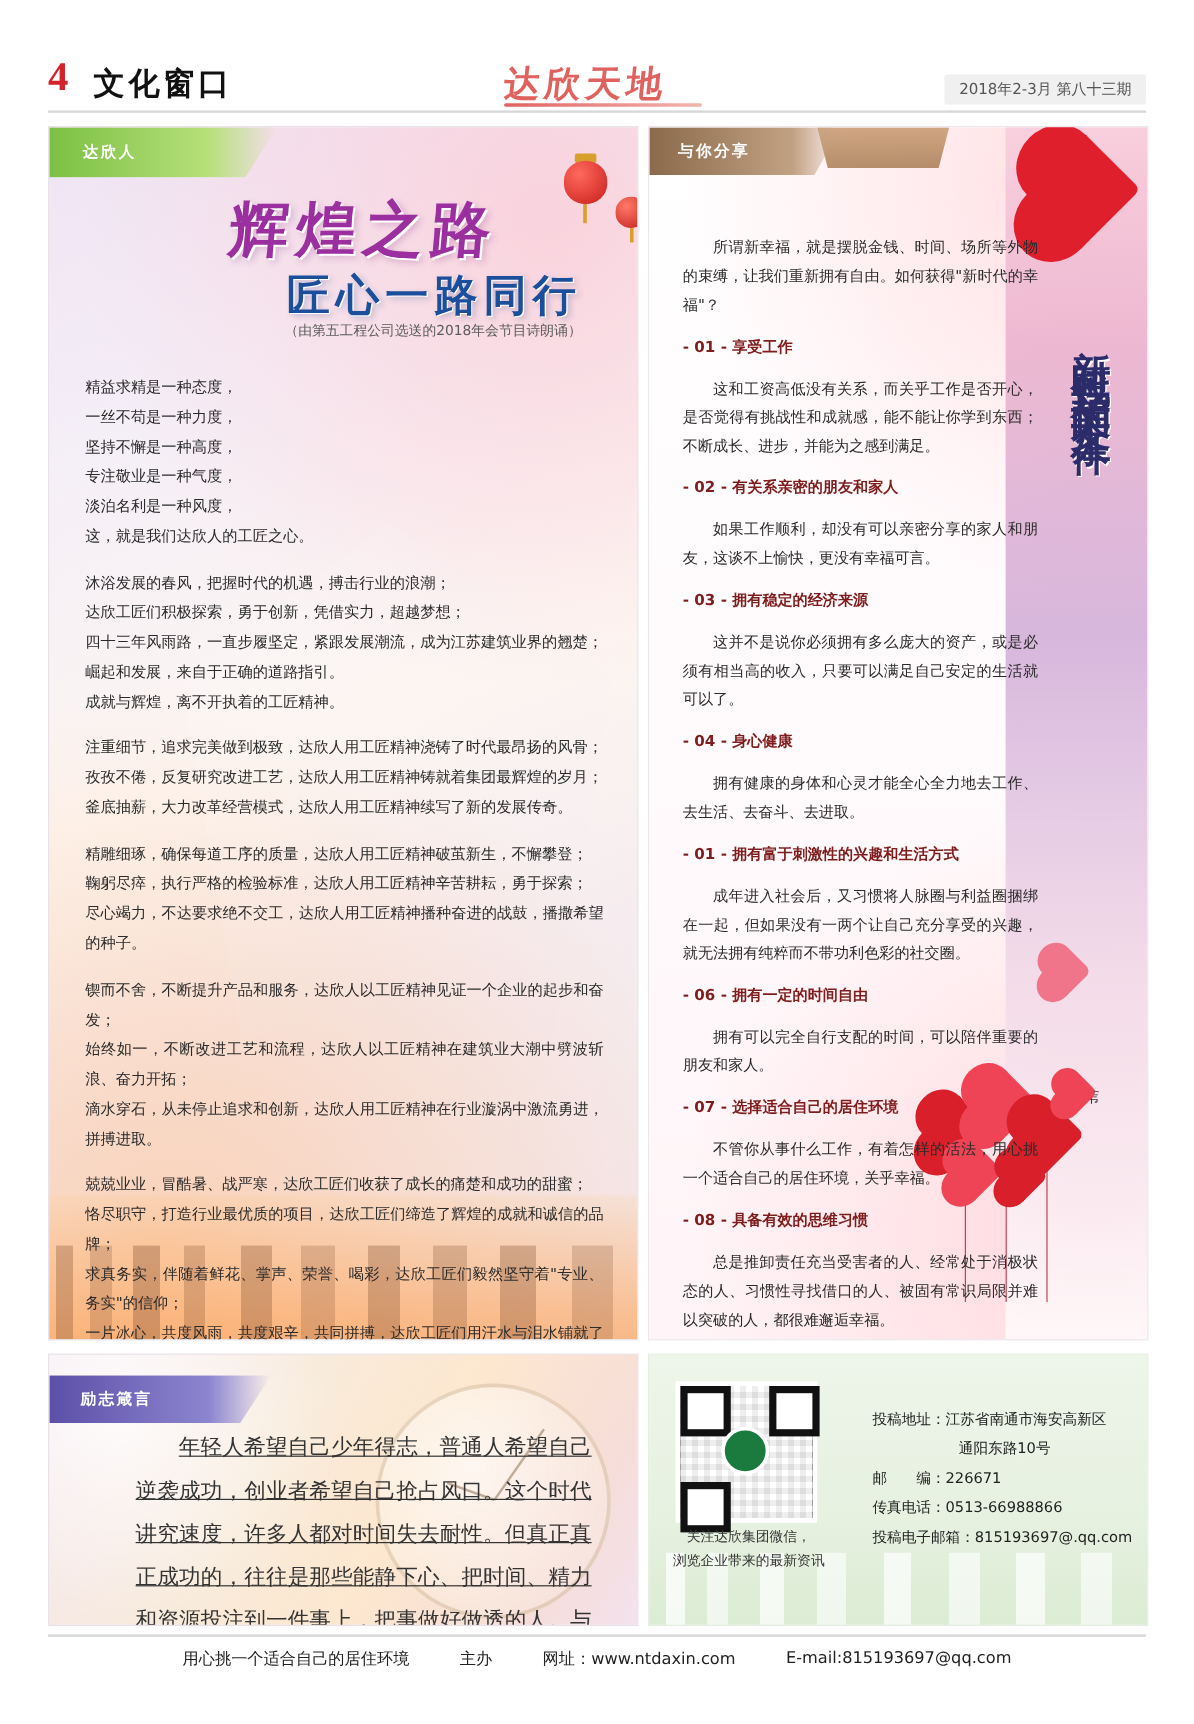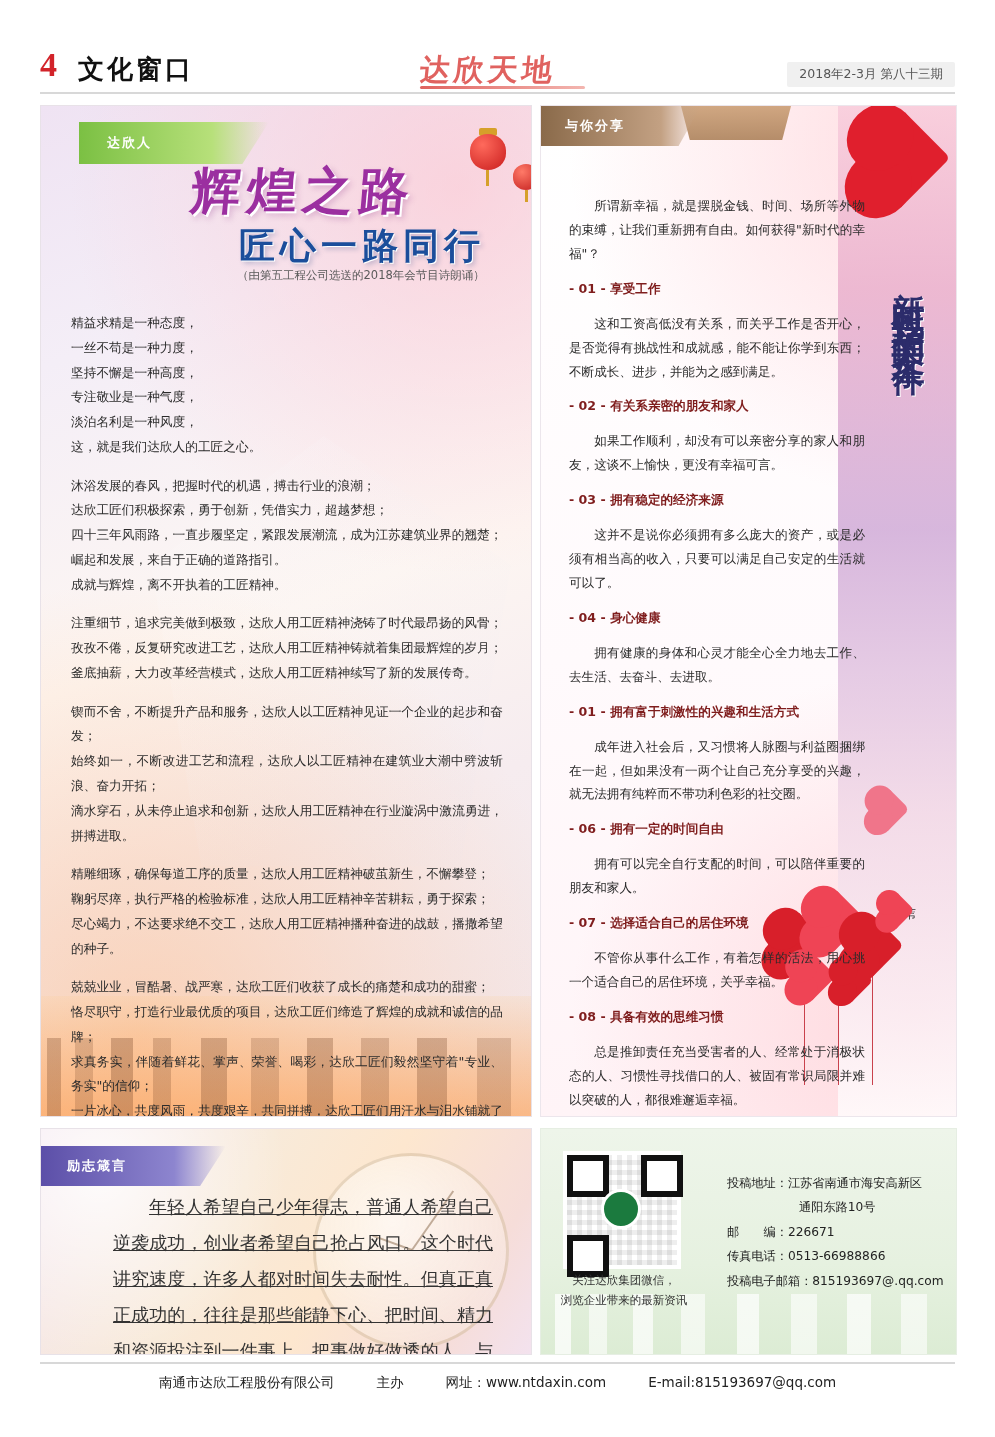--- a/index.html
+++ b/index.html
@@ -72,24 +72,23 @@
     background:
       linear-gradient(90deg,transparent 0 6px,rgba(120,70,40,.30) 6px 20px,transparent 20px 34px,
       rgba(120,70,40,.22) 34px 52px,transparent 52px 70px,rgba(120,70,40,.32) 70px 92px,
       transparent 92px 112px,rgba(120,70,40,.25) 112px 130px,transparent 130px 160px,
       rgba(120,70,40,.30) 160px 186px,transparent 186px 210px,rgba(120,70,40,.22) 210px 238px,
       transparent 238px 266px,rgba(120,70,40,.30) 266px 292px,transparent 292px 320px,
       rgba(120,70,40,.25) 320px 348px,transparent 348px 376px,rgba(120,70,40,.30) 376px 406px,
       transparent 406px 436px,rgba(120,70,40,.22) 436px 470px,transparent 470px);
   }
   .tag-lefttop{
-    position:absolute;left:0;top:16px;width:190px;height:42px;
+    position:absolute;left:0;top:0;width:190px;height:42px;
     background:linear-gradient(90deg,#7bc043,#b7e07a 70%,rgba(183,224,122,0));
     clip-path:polygon(0 0,100% 0,86% 100%,0 100%);
-    margin-left:38px;
   }
   .tag-lefttop span{
     position:absolute;left:28px;top:12px;color:#fff;font-size:13px;font-weight:bold;letter-spacing:2px;
   }
   .lantern{
     position:absolute;left:425px;top:18px;width:44px;height:56px;
   }
   .lantern .bulb{
     position:absolute;left:4px;top:10px;width:36px;height:36px;border-radius:50%/46%;
     background:radial-gradient(circle at 35% 30%,#ff6a5c,#c91d1d);
@@ -334,26 +333,26 @@
 淡泊名利是一种风度，
 这，就是我们达欣人的工匠之心。</p>
     <p style="white-space:pre-line">沐浴发展的春风，把握时代的机遇，搏击行业的浪潮；
 达欣工匠们积极探索，勇于创新，凭借实力，超越梦想；
 四十三年风雨路，一直步履坚定，紧跟发展潮流，成为江苏建筑业界的翘楚；
 崛起和发展，来自于正确的道路指引。
 成就与辉煌，离不开执着的工匠精神。</p>
     <p style="white-space:pre-line">注重细节，追求完美做到极致，达欣人用工匠精神浇铸了时代最昂扬的风骨；
 孜孜不倦，反复研究改进工艺，达欣人用工匠精神铸就着集团最辉煌的岁月；
 釜底抽薪，大力改革经营模式，达欣人用工匠精神续写了新的发展传奇。</p>
+    <p style="white-space:pre-line">精雕细琢，确保每道工序的质量，达欣人用工匠精神破茧新生，不懈攀登；
+鞠躬尽瘁，执行严格的检验标准，达欣人用工匠精神辛苦耕耘，勇于探索；
+尽心竭力，不达要求绝不交工，达欣人用工匠精神播种奋进的战鼓，播撒希望的种子。</p>
     <p style="white-space:pre-line">锲而不舍，不断提升产品和服务，达欣人以工匠精神见证一个企业的起步和奋发；
 始终如一，不断改进工艺和流程，达欣人以工匠精神在建筑业大潮中劈波斩浪、奋力开拓；
 滴水穿石，从未停止追求和创新，达欣人用工匠精神在行业漩涡中激流勇进，拼搏进取。</p>
-    <p style="white-space:pre-line">精雕细琢，确保每道工序的质量，达欣人用工匠精神破茧新生，不懈攀登；
-鞠躬尽瘁，执行严格的检验标准，达欣人用工匠精神辛苦耕耘，勇于探索；
-尽心竭力，不达要求绝不交工，达欣人用工匠精神播种奋进的战鼓，播撒希望的种子。</p>
     <p style="white-space:pre-line">兢兢业业，冒酷暑、战严寒，达欣工匠们收获了成长的痛楚和成功的甜蜜；
 恪尽职守，打造行业最优质的项目，达欣工匠们缔造了辉煌的成就和诚信的品牌；
 求真务实，伴随着鲜花、掌声、荣誉、喝彩，达欣工匠们毅然坚守着"专业、务实"的信仰；
 一片冰心，共度风雨，共度艰辛，共同拼搏，达欣工匠们用汗水与泪水铺就了腾飞的道路；
 鸥鹭忘机，何等气魄，何等坚韧，何等荣耀，达欣工匠们以信心与勇气铸就了不朽的旌帜；
 大浪淘沙，诚实守信，用心做人，用心做事，达欣工匠们携手并肩经受着风云多变的市场。</p>
 
   </div>
 </div>
 
@@ -459,20 +458,20 @@
       <span>传真电话：</span><span>0513-66988866</span>
     </div>
     <div class="row">
       <span>投稿电子邮箱：</span><span>815193697@.qq.com</span>
     </div>
   </div>
 </div>
 
 <div class="footer">
   <div class="footer-inner">
-    <span>南通市达欣工程股份有限公司</span>
+    <span>用心挑一个适合自己的居住环境</span>
     <span>主办</span>
     <span>
       <span>网址：</span><span>www.ntdaxin.com</span>
     </span>
     <span>E-mail:815193697@qq.com</span>
   </div>
 </div>
 
 </body></html>

